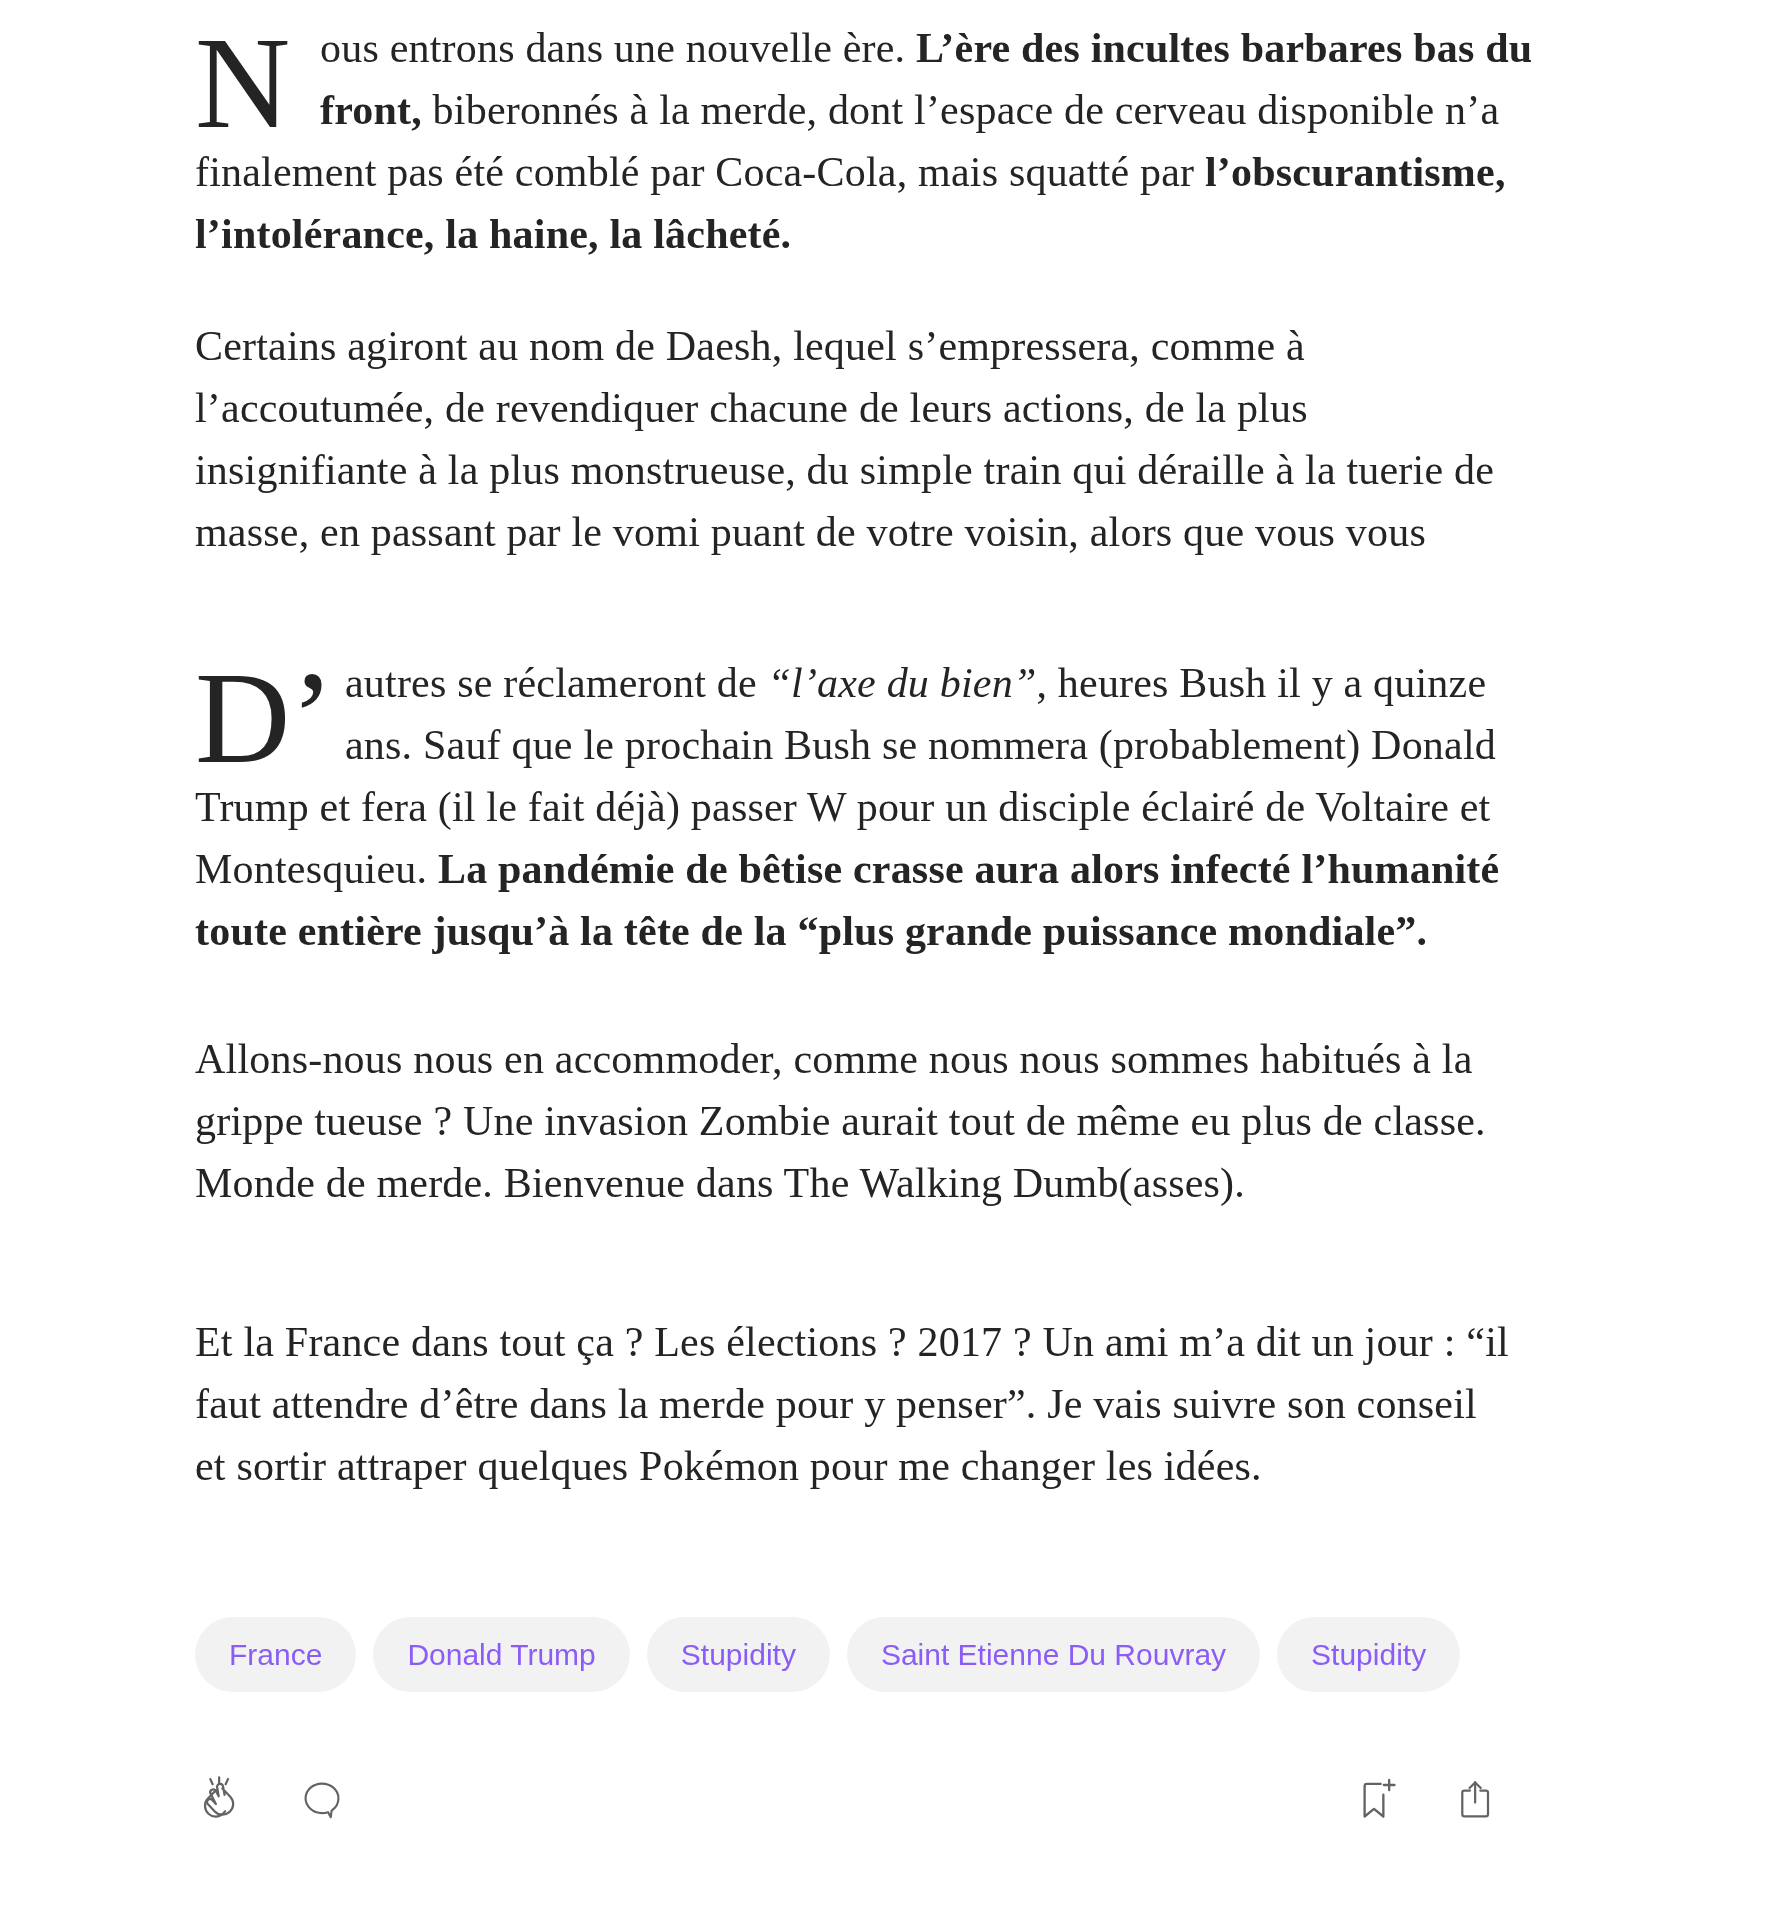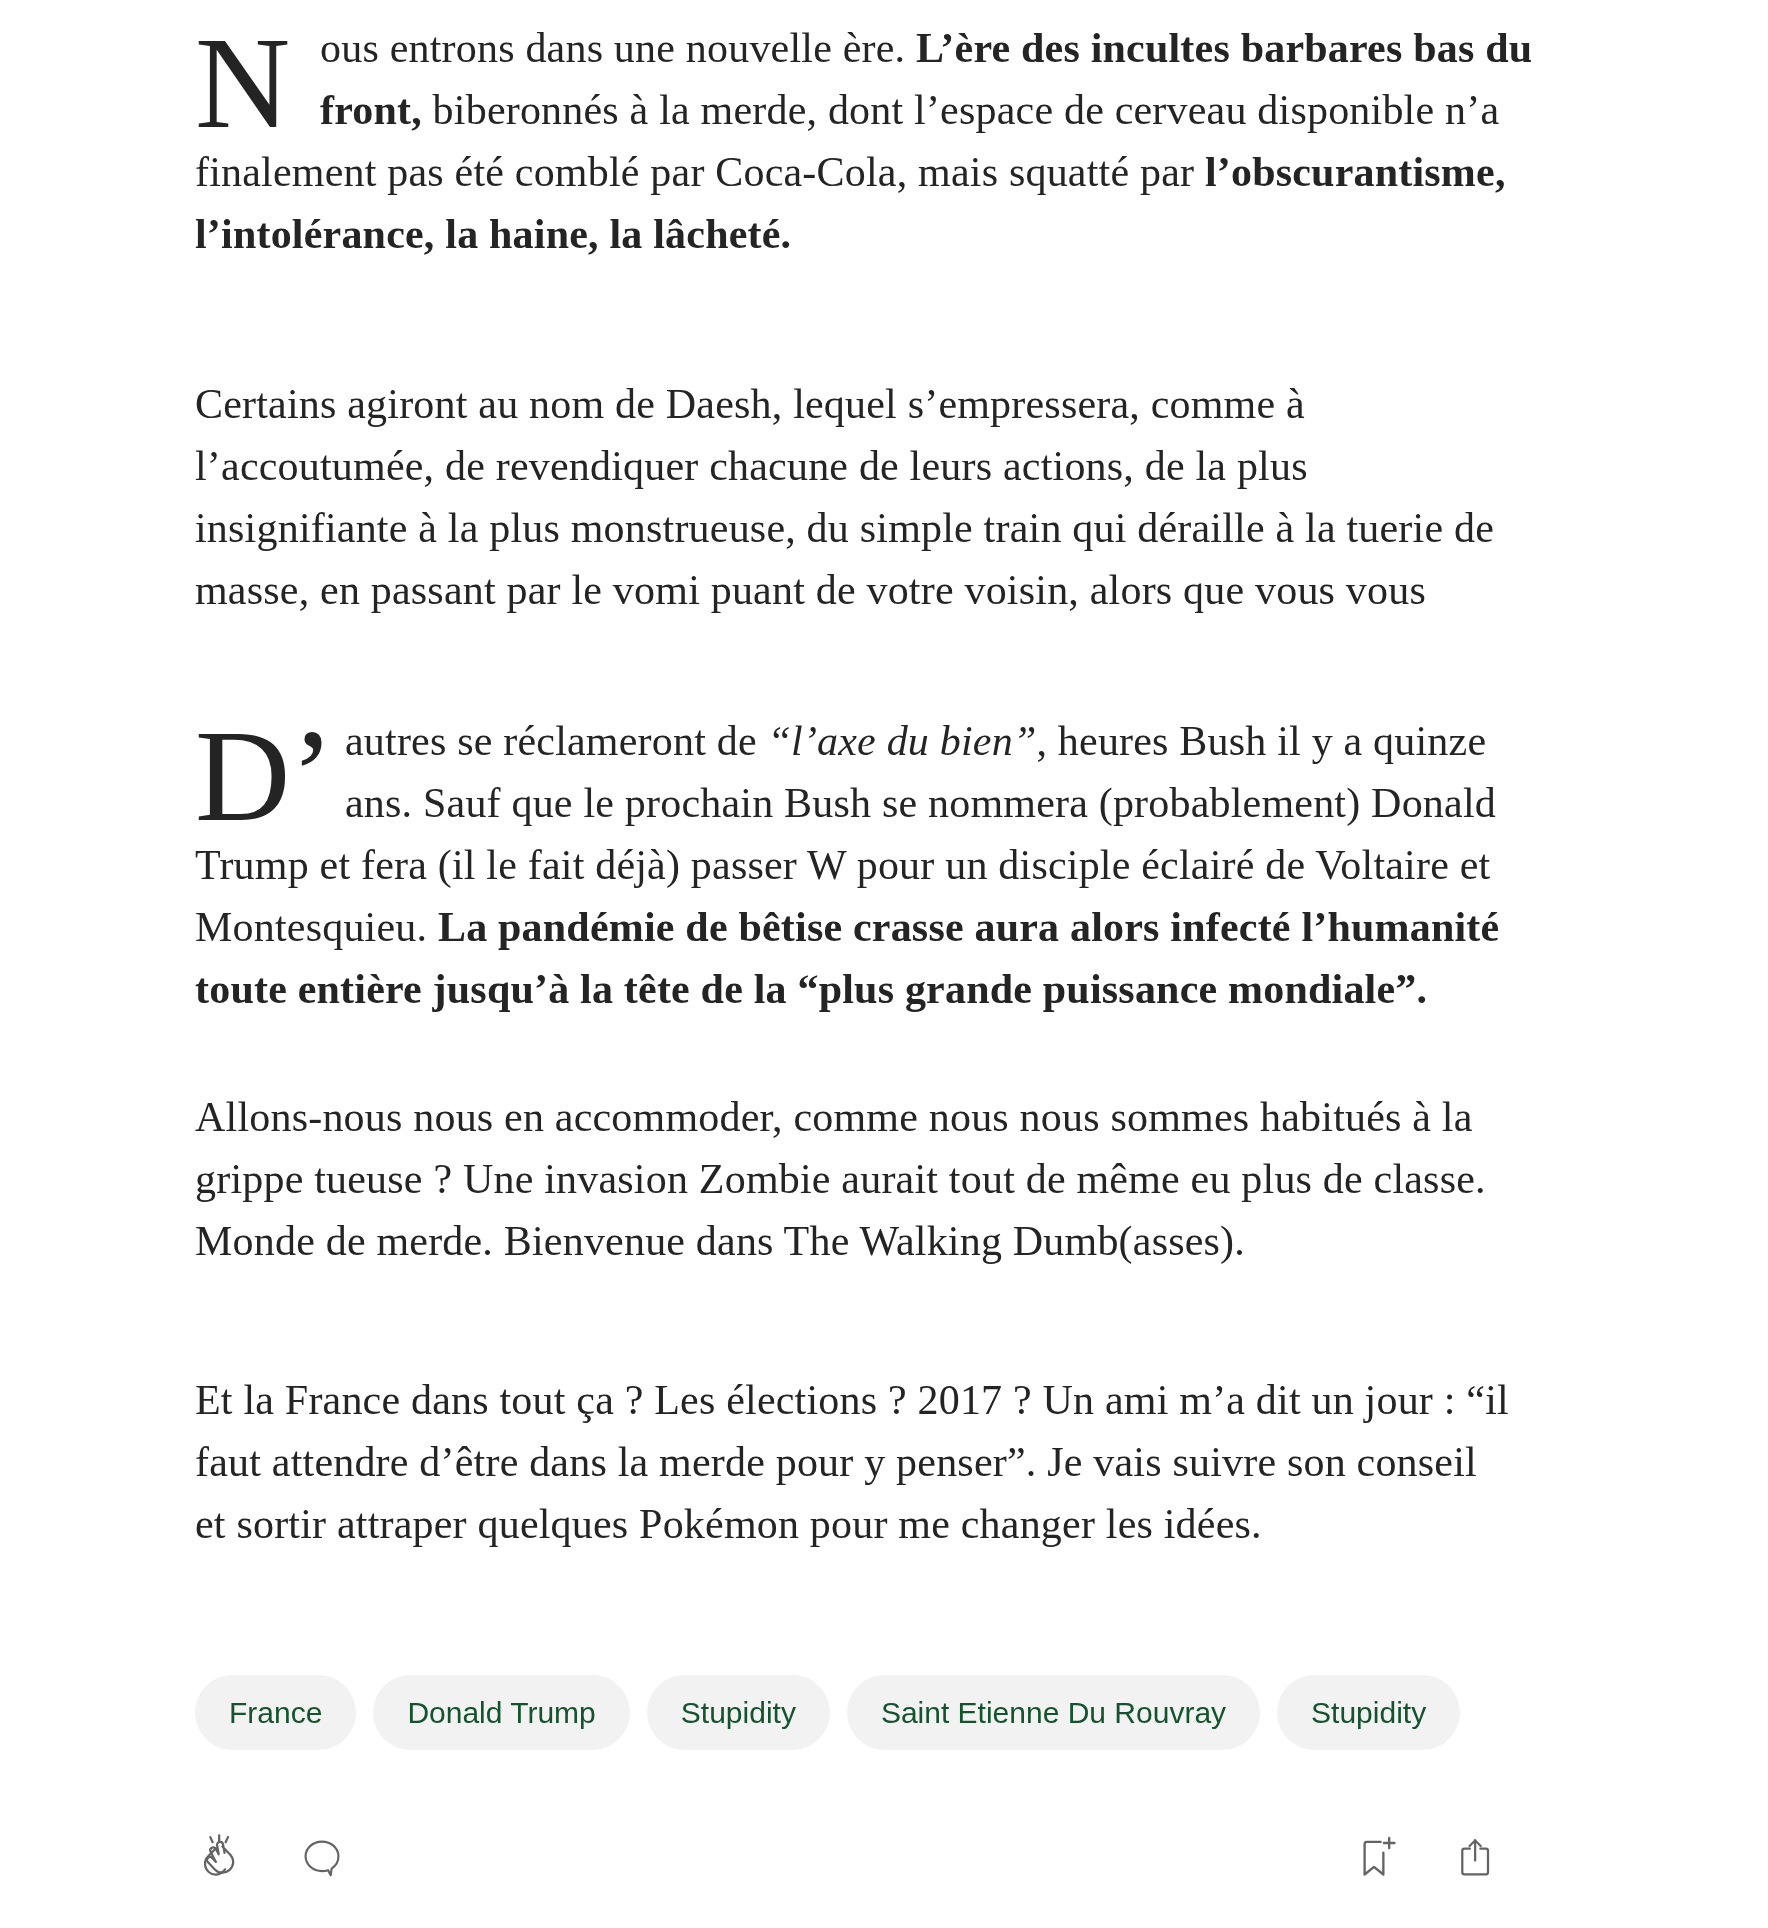--- a/index.html
+++ b/index.html
@@ -11,21 +11,21 @@
   }
   .article {
     padding: 17px 0 0 195px;
     color: #242424;
   }
   .para {
     position: relative;
     font-size: 42px;
     color: #242424;
   }
-  .para.p2 { margin-top: 108px; }
+  .para.p2 { margin-top: 50px; }
   .para.p3 { margin-top: 89px; }
   .para.p4 { margin-top: 66px; }
   .para.p5 { margin-top: 97px; }
   .line {
     height: 62px;
     line-height: 62px;
     white-space: nowrap;
     letter-spacing: 0.2px;
   }
   .line .b { font-weight: 700; }
@@ -47,21 +47,21 @@
     gap: 17px;
     align-items: center;
   }
   .tag {
     display: inline-flex;
     align-items: center;
     height: 75px;
     padding: 0 34px;
     border-radius: 38px;
     background: #f2f2f2;
-    color: #14532d;
+    color: #8b5cf6;
     font-family: "Liberation Sans", sans-serif;
     font-size: 30px;
     cursor: pointer;
   }
 
   .footer-actions {
     margin-top: 82px;
     width: 1358px;
     display: flex;
     justify-content: space-between;

